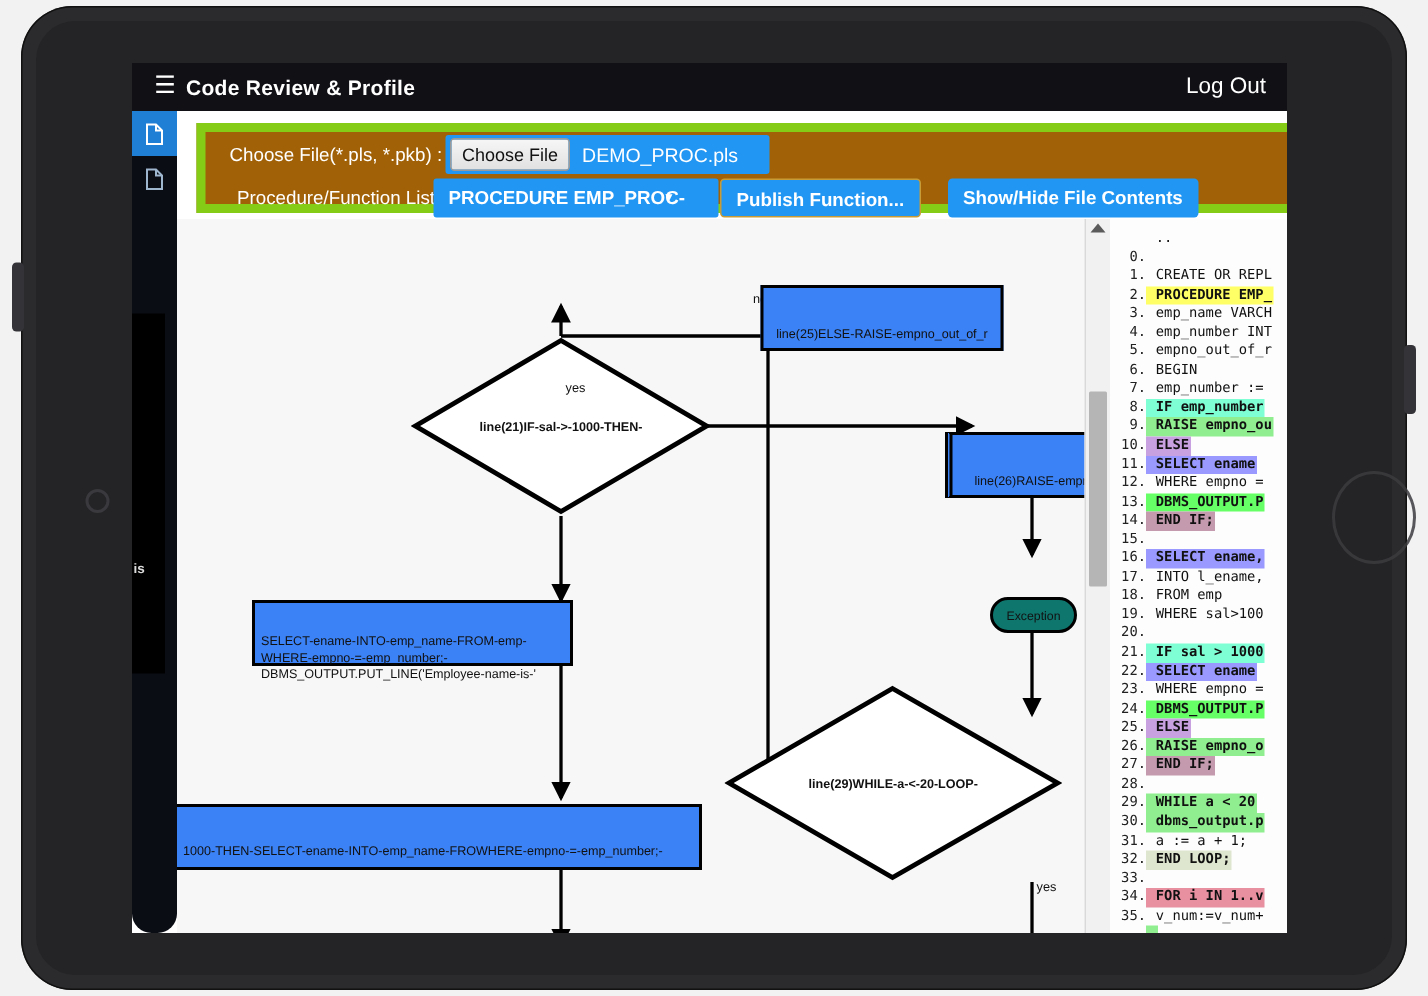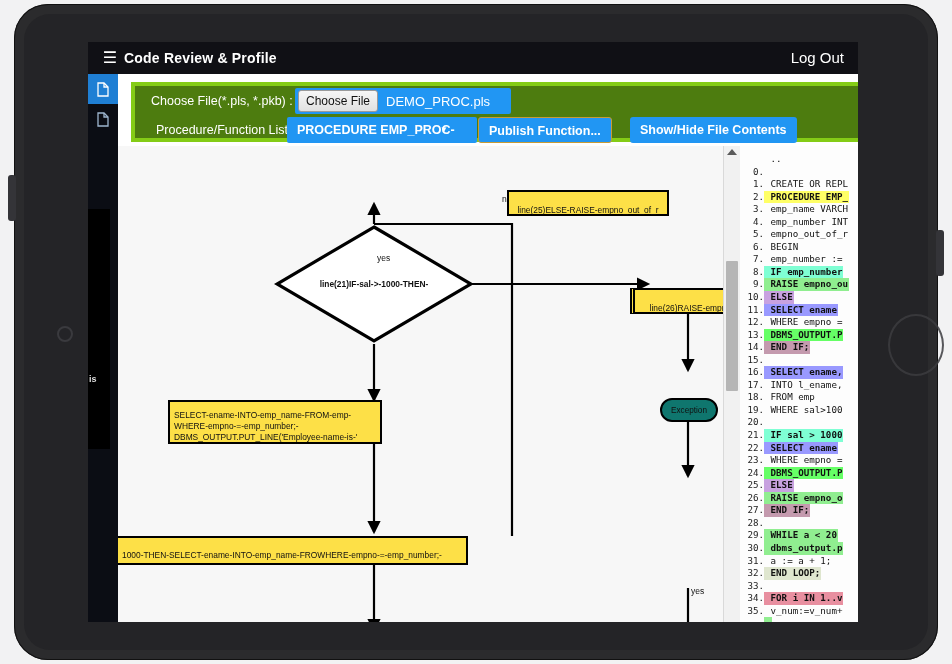--- a/index.html
+++ b/index.html
@@ -31,36 +31,36 @@
   #topbar{position:absolute;left:0;top:0;width:770px;height:32px;
     background:#101015;color:#fff;}
   #hamburger{position:absolute;left:12px;top:6px;width:20px;height:20px;
     color:#fff;font-size:16px;line-height:20px;text-align:center;cursor:pointer;}
   #app-title{position:absolute;left:36px;top:6px;font-size:14px;font-weight:bold;
     letter-spacing:.2px;line-height:20px;}
   #logout{position:absolute;right:14px;top:8px;font-size:15px;line-height:16px;
     cursor:pointer;}
 
   
-  #rail{position:absolute;left:0;top:32px;width:30px;height:548px;background:#0b0d14;}
+  #rail{position:absolute;left:0;top:32px;width:30px;height:548px;background:#0b0d14;border-radius:13px;}
   .rail-item{position:relative;width:30px;height:30px;display:flex;
     align-items:center;justify-content:center;cursor:pointer;}
   .rail-item.active{background:#1f7fd4;}
   .doc-ico{width:12px;height:15px;position:relative;}
   .doc-ico svg{display:block;}
   #rail-dark{position:absolute;left:0;top:135px;width:22px;height:240px;background:#000;}
   #rail-ghost{position:absolute;left:1px;top:300px;font-size:9px;color:#dcdcdc;
     font-weight:bold;font-family:"Liberation Sans",sans-serif;}
 
   
   #content{position:absolute;left:30px;top:32px;width:740px;height:548px;background:#fff;}
 
   
   #toolbox{position:absolute;left:13px;top:8px;width:742px;height:60px;
-    background:#4d7c0f;border:4px solid #84cc16;box-sizing:border-box;}
+    background:#a16207;border:6px solid #84cc16;box-sizing:border-box;}
   .trow{position:relative;height:28px;margin:1px 0 0 0;}
   .tlabel{position:absolute;color:#fff;font-size:12.5px;line-height:28px;}
 
   
   #file-widget{position:absolute;top:1px;height:26px;background:#2196f3;
     border-radius:2px;display:flex;align-items:center;cursor:pointer;}
   #choose-file-btn{margin:2px 0 2px 3px;height:20px;padding:0 7px;
     background:linear-gradient(#f6f6f6,#e1e1e1);
     border:1px solid #9a9a9a;border-radius:3px;
     font-size:12px;line-height:20px;color:#111;cursor:pointer;}
@@ -93,23 +93,23 @@
   #code-thumb{position:absolute;left:2px;top:115px;width:12px;height:130px;
     background:#b5b5b5;border-radius:1px;cursor:pointer;}
   #code-lines{position:absolute;left:18px;top:7px;width:190px;
     font-family:"DejaVu Sans Mono", monospace;font-size:9.2px;line-height:12.55px;
     white-space:pre;color:#111;}
   .cline{height:12.55px;white-space:pre;}
   .cno{display:inline-block;width:22px;text-align:right;color:#222;}
   .ctxt{display:inline-block;padding:0 1px;}
 
   
-  .box{position:absolute;background:#fde047;border:2px solid #000;
+  .box{position:absolute;background:#3b82f6;border:2px solid #000;
     box-sizing:border-box;font-size:8.4px;color:#111;line-height:11px;
-    padding:8px 4px;}
+    padding:20px 4px;}
   .box.center{text-align:center;}
   .diamond-wrap{position:absolute;}
   .diamond-wrap svg{display:block;}
   .diamond-txt{position:absolute;left:0;top:0;width:100%;height:100%;
     display:flex;align-items:center;justify-content:center;
     font-size:8.4px;color:#111;text-align:center;font-weight:bold;}
   .oval{position:absolute;background:#0f766e;border:2.5px solid #000;
     border-radius:14px;box-sizing:border-box;
     display:flex;align-items:center;justify-content:center;
     font-size:8.2px;color:#111;}
@@ -223,20 +223,26 @@
         <div class="box center" style="left:512px;top:142px;width:116px;height:26px;line-height:20px;
              border-left:5px double #000;border-right:5px double #000">line(26)RAISE-empn</div>
 
         <div class="oval" style="left:542px;top:252px;width:58px;height:24px">Exception</div>
 
         <div class="box" style="left:50px;top:254px;width:214px;height:44px">SELECT-ename-INTO-emp_name-FROM-emp-WHERE-empno-=-emp_number;-DBMS_OUTPUT.PUT_LINE('Employee-name-is-'</div>
 
         <div class="box" style="left:0px;top:390px;width:350px;height:29px;line-height:18px;
              overflow:hidden;border-left:none">1000-THEN-SELECT-ename-INTO-emp_name-FROWHERE-empno-=-emp_number;-</div>
 
+        <div class="diamond-wrap" style="left:365px;top:310px;width:225px;height:132px">
+          <svg width="225" height="132" viewBox="0 0 225 132">
+            <polygon points="112,3 222,66 112,129 3,66" fill="#ffffff" stroke="#000" stroke-width="3.2"></polygon>
+          </svg>
+          <div class="diamond-txt">line(29)WHILE-a-&lt;-20-LOOP-</div>
+        </div>
         <div class="edge-label" style="left:573px;top:440px">yes</div>
 
       </div>
     </div>
 
     <div id="codepane">
       <div id="code-scroll">
         <div id="code-scroll-up"></div>
         <div id="code-thumb"></div>
       </div>

